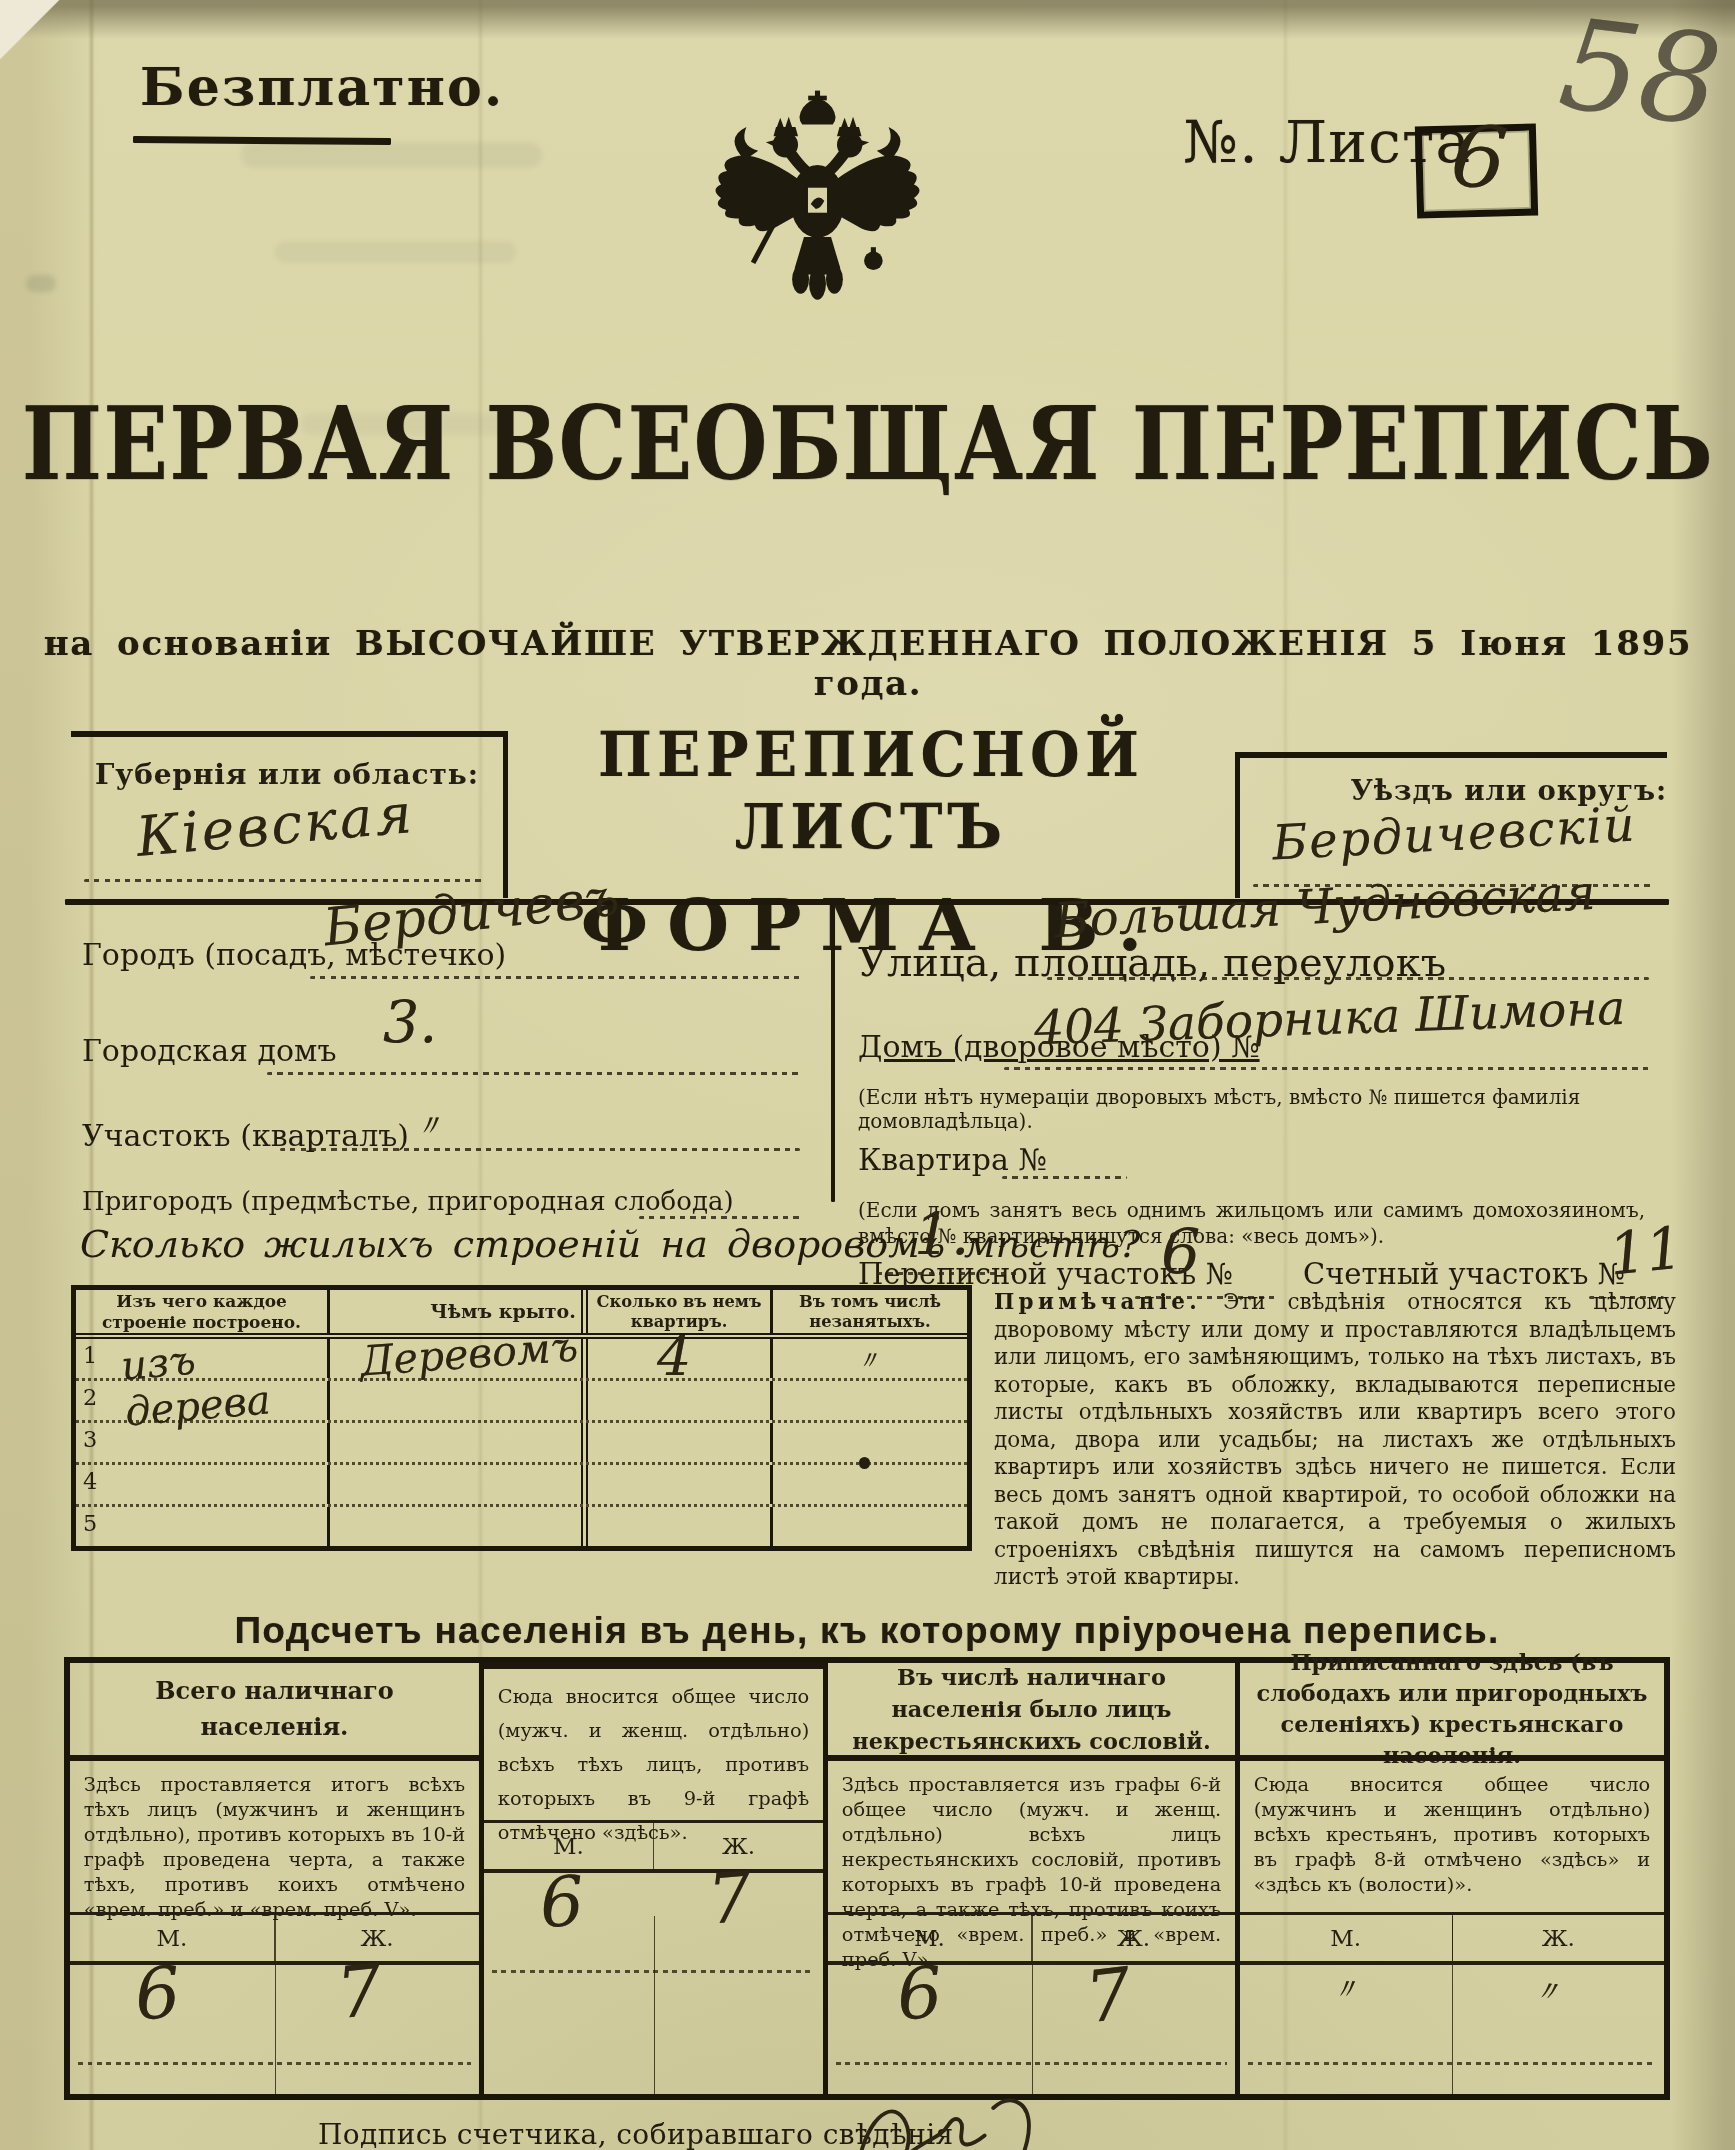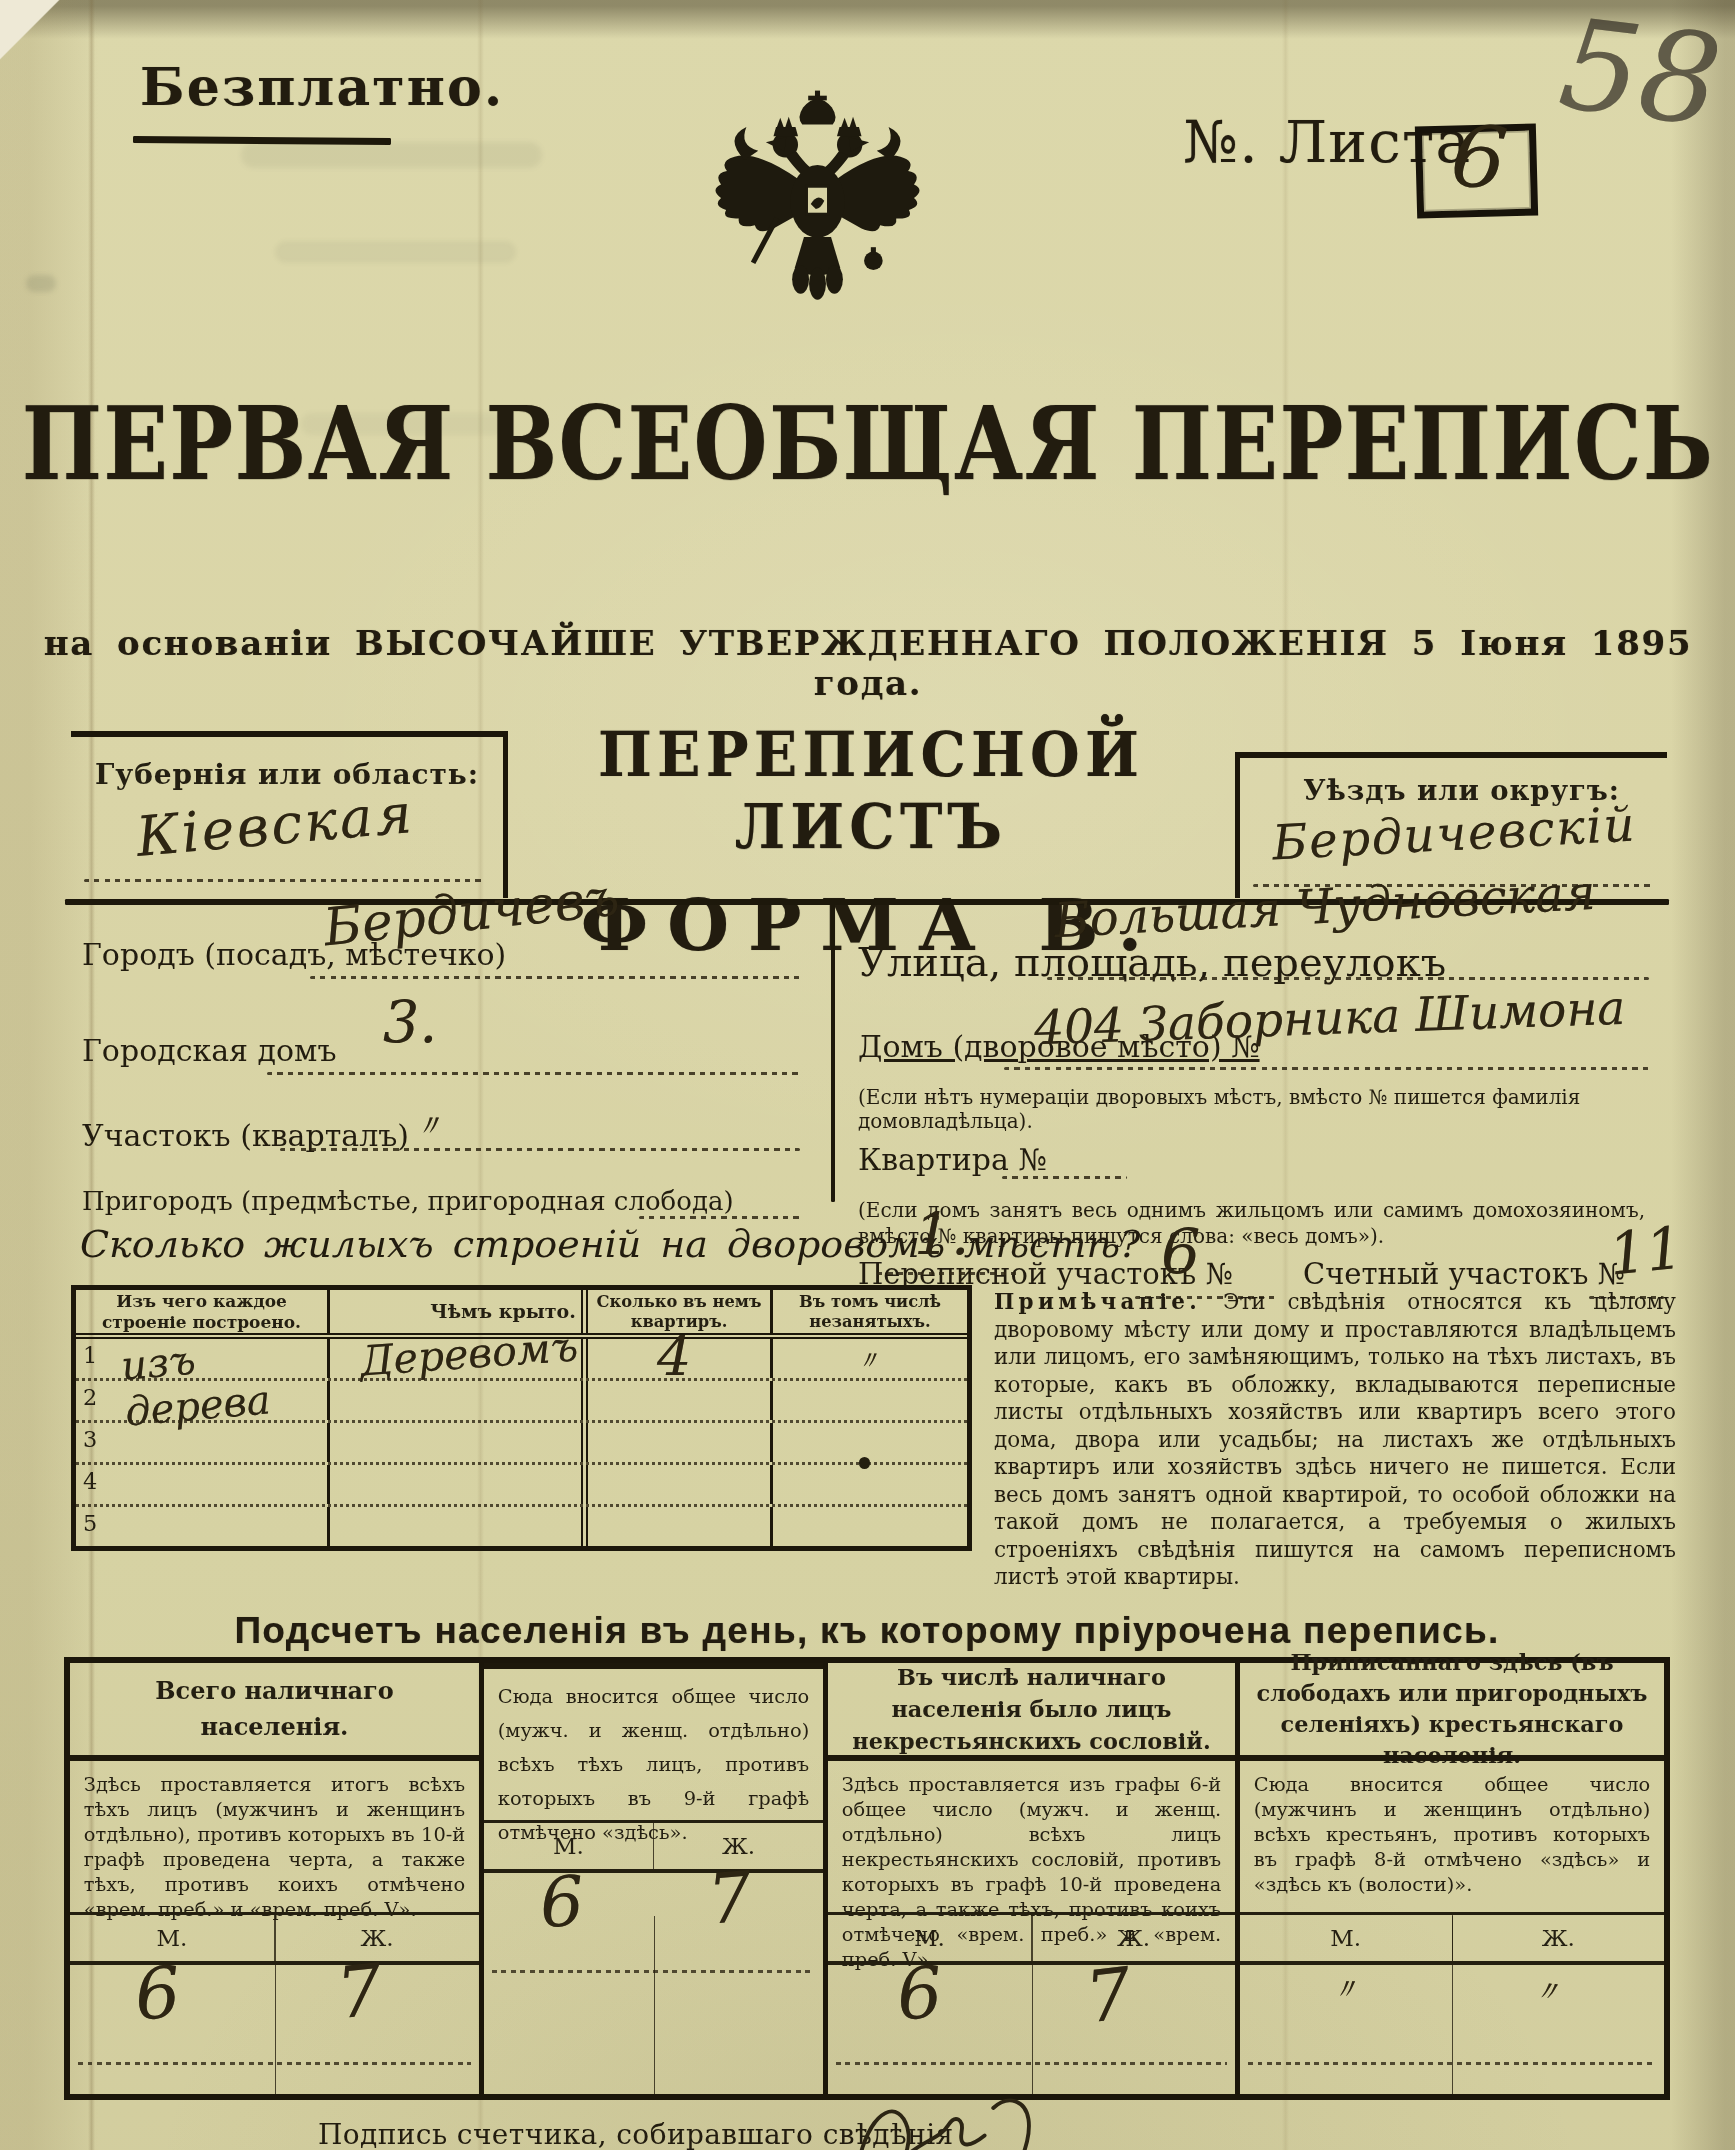--- a/index.html
+++ b/index.html
@@ -135,21 +135,21 @@
     <span class="hand" style="position:absolute;left:65px;top:56px;font-size:55px;transform:rotate(-5deg);letter-spacing:2.6px;">Кіевская</span>
     <div class="dots" style="left:13px;top:142px;width:400px;"></div>
   </div>
 
   <div class="abs" style="left:512px;top:723px;width:718px;text-align:center;">
     <div class="print inky" style="font-size:57px;font-weight:bold;letter-spacing:5.2px;transform:scaleY(1.08);">ПЕРЕПИСНОЙ ЛИСТЪ</div>
     <div class="print inky" style="margin-top:26px;font-size:71px;font-weight:bold;letter-spacing:19px;">ФОРМА В.</div>
   </div>
 
   <div class="abs" style="left:1235px;top:752px;width:432px;height:146px;border-top:6.9px solid #1b160a;border-left:5.2px solid #1b160a;box-sizing:border-box;">
-    <div style="text-align:center;margin-top:16.3px;font-size:27.5px;font-weight:bold;letter-spacing:0.9px;margin-left:16px;">Уѣздъ или округъ:</div>
+    <div style="text-align:right;margin-top:16.3px;font-size:27.5px;font-weight:bold;letter-spacing:0.9px;margin-left:16px;">Уѣздъ или округъ:</div>
     <span class="hand" style="position:absolute;left:32px;top:47px;font-size:48px;transform:rotate(-3deg);letter-spacing:1.7px;">Бердичевскій</span>
     <div class="dots" style="left:13px;top:126px;width:400px;"></div>
   </div>
 
   <div class="rule" style="left:65px;top:899px;width:1604px;height:5.6px;"></div>
   <div class="rule" style="left:831px;top:899px;width:4.3px;height:303px;"></div>
 
   <div class="abs" style="left:82px;top:899px;width:731px;height:351px;">
     <div class="abs print" style="top:38px;font-size:30px;">Городъ (посадъ, мѣстечко)</div>
     <span class="hand abs" style="left:241px;top:-17px;font-size:52px;transform:rotate(-6deg);">Бердичевъ</span>

